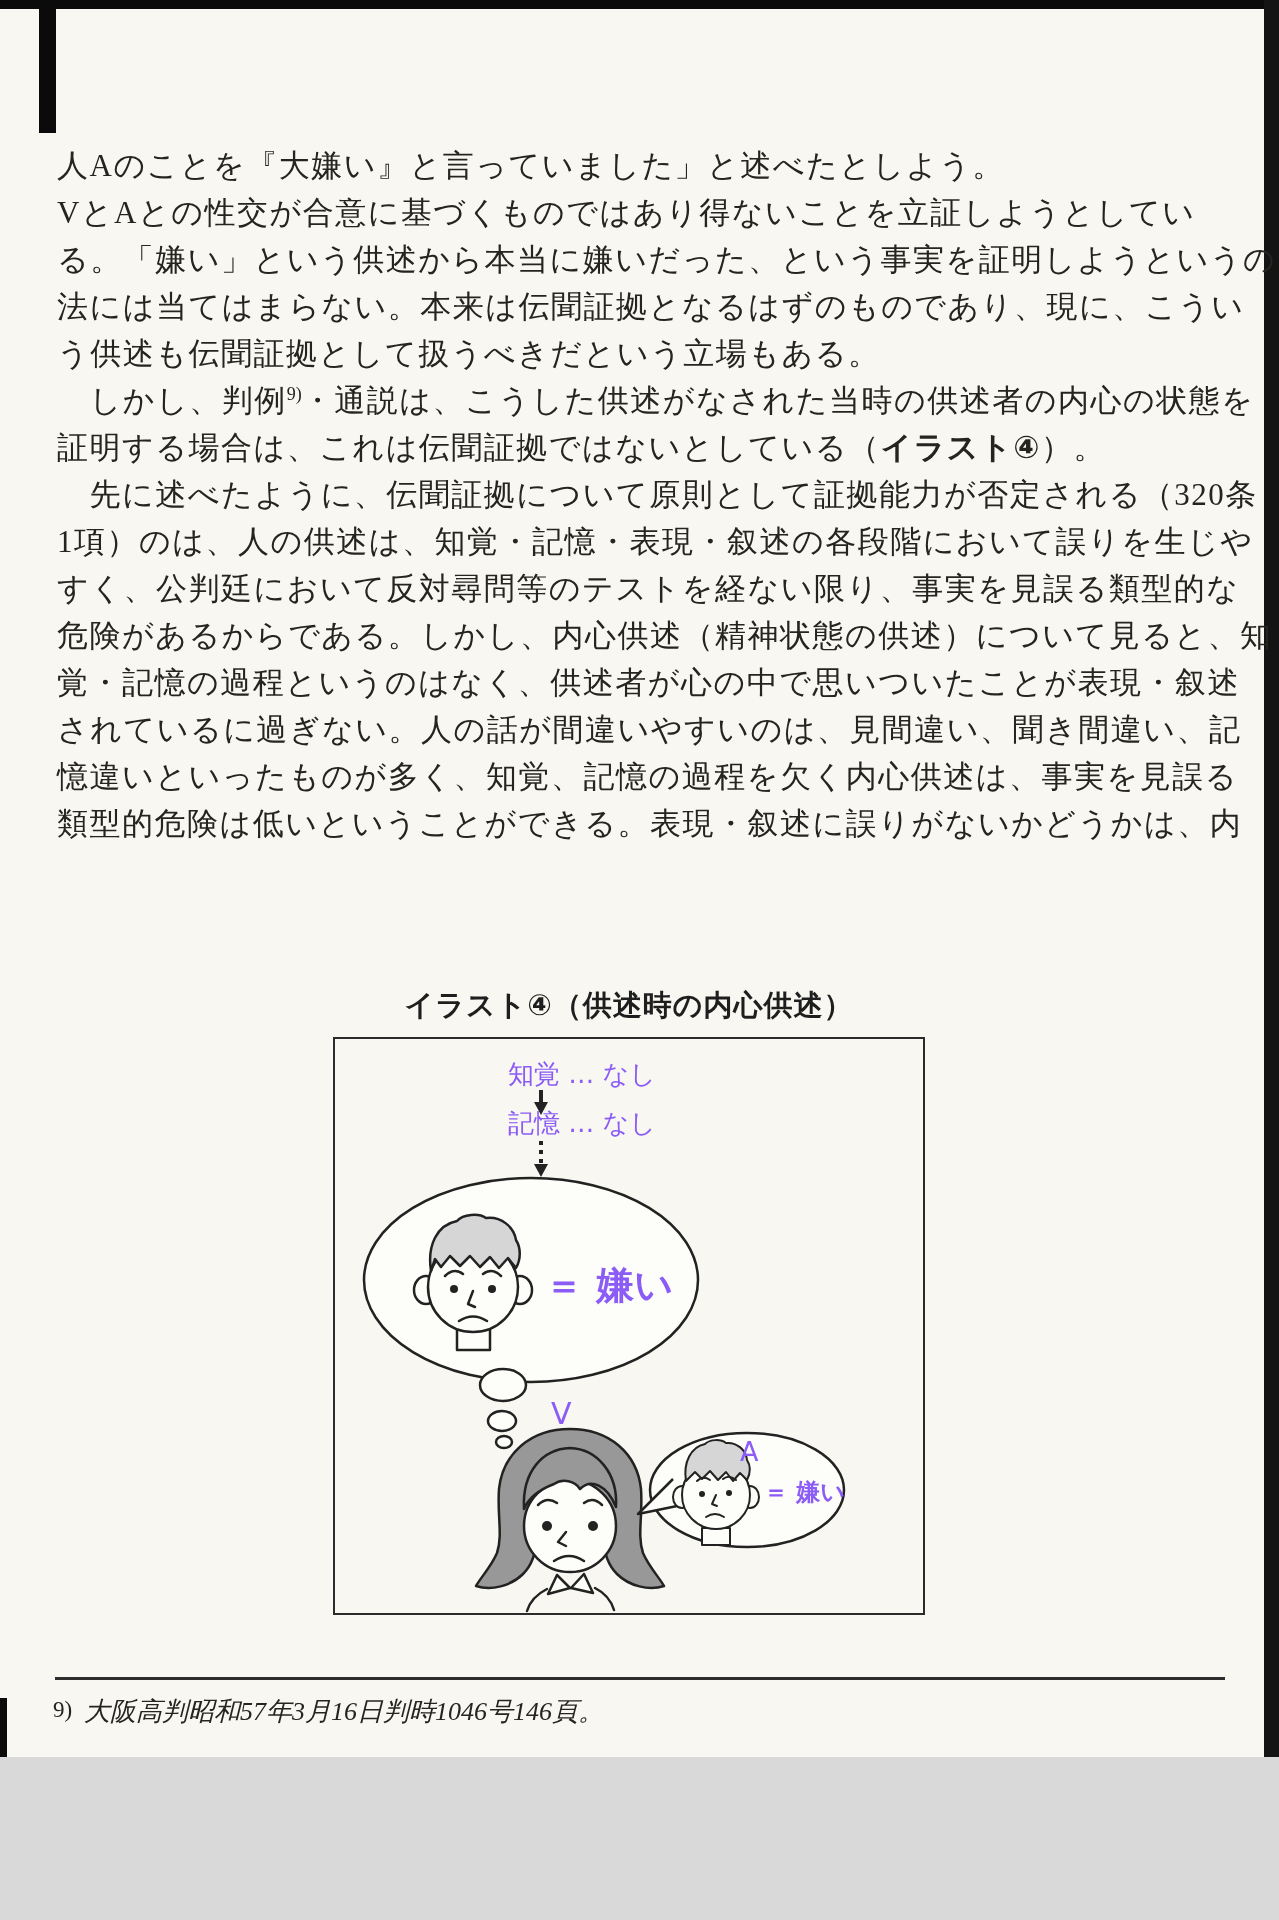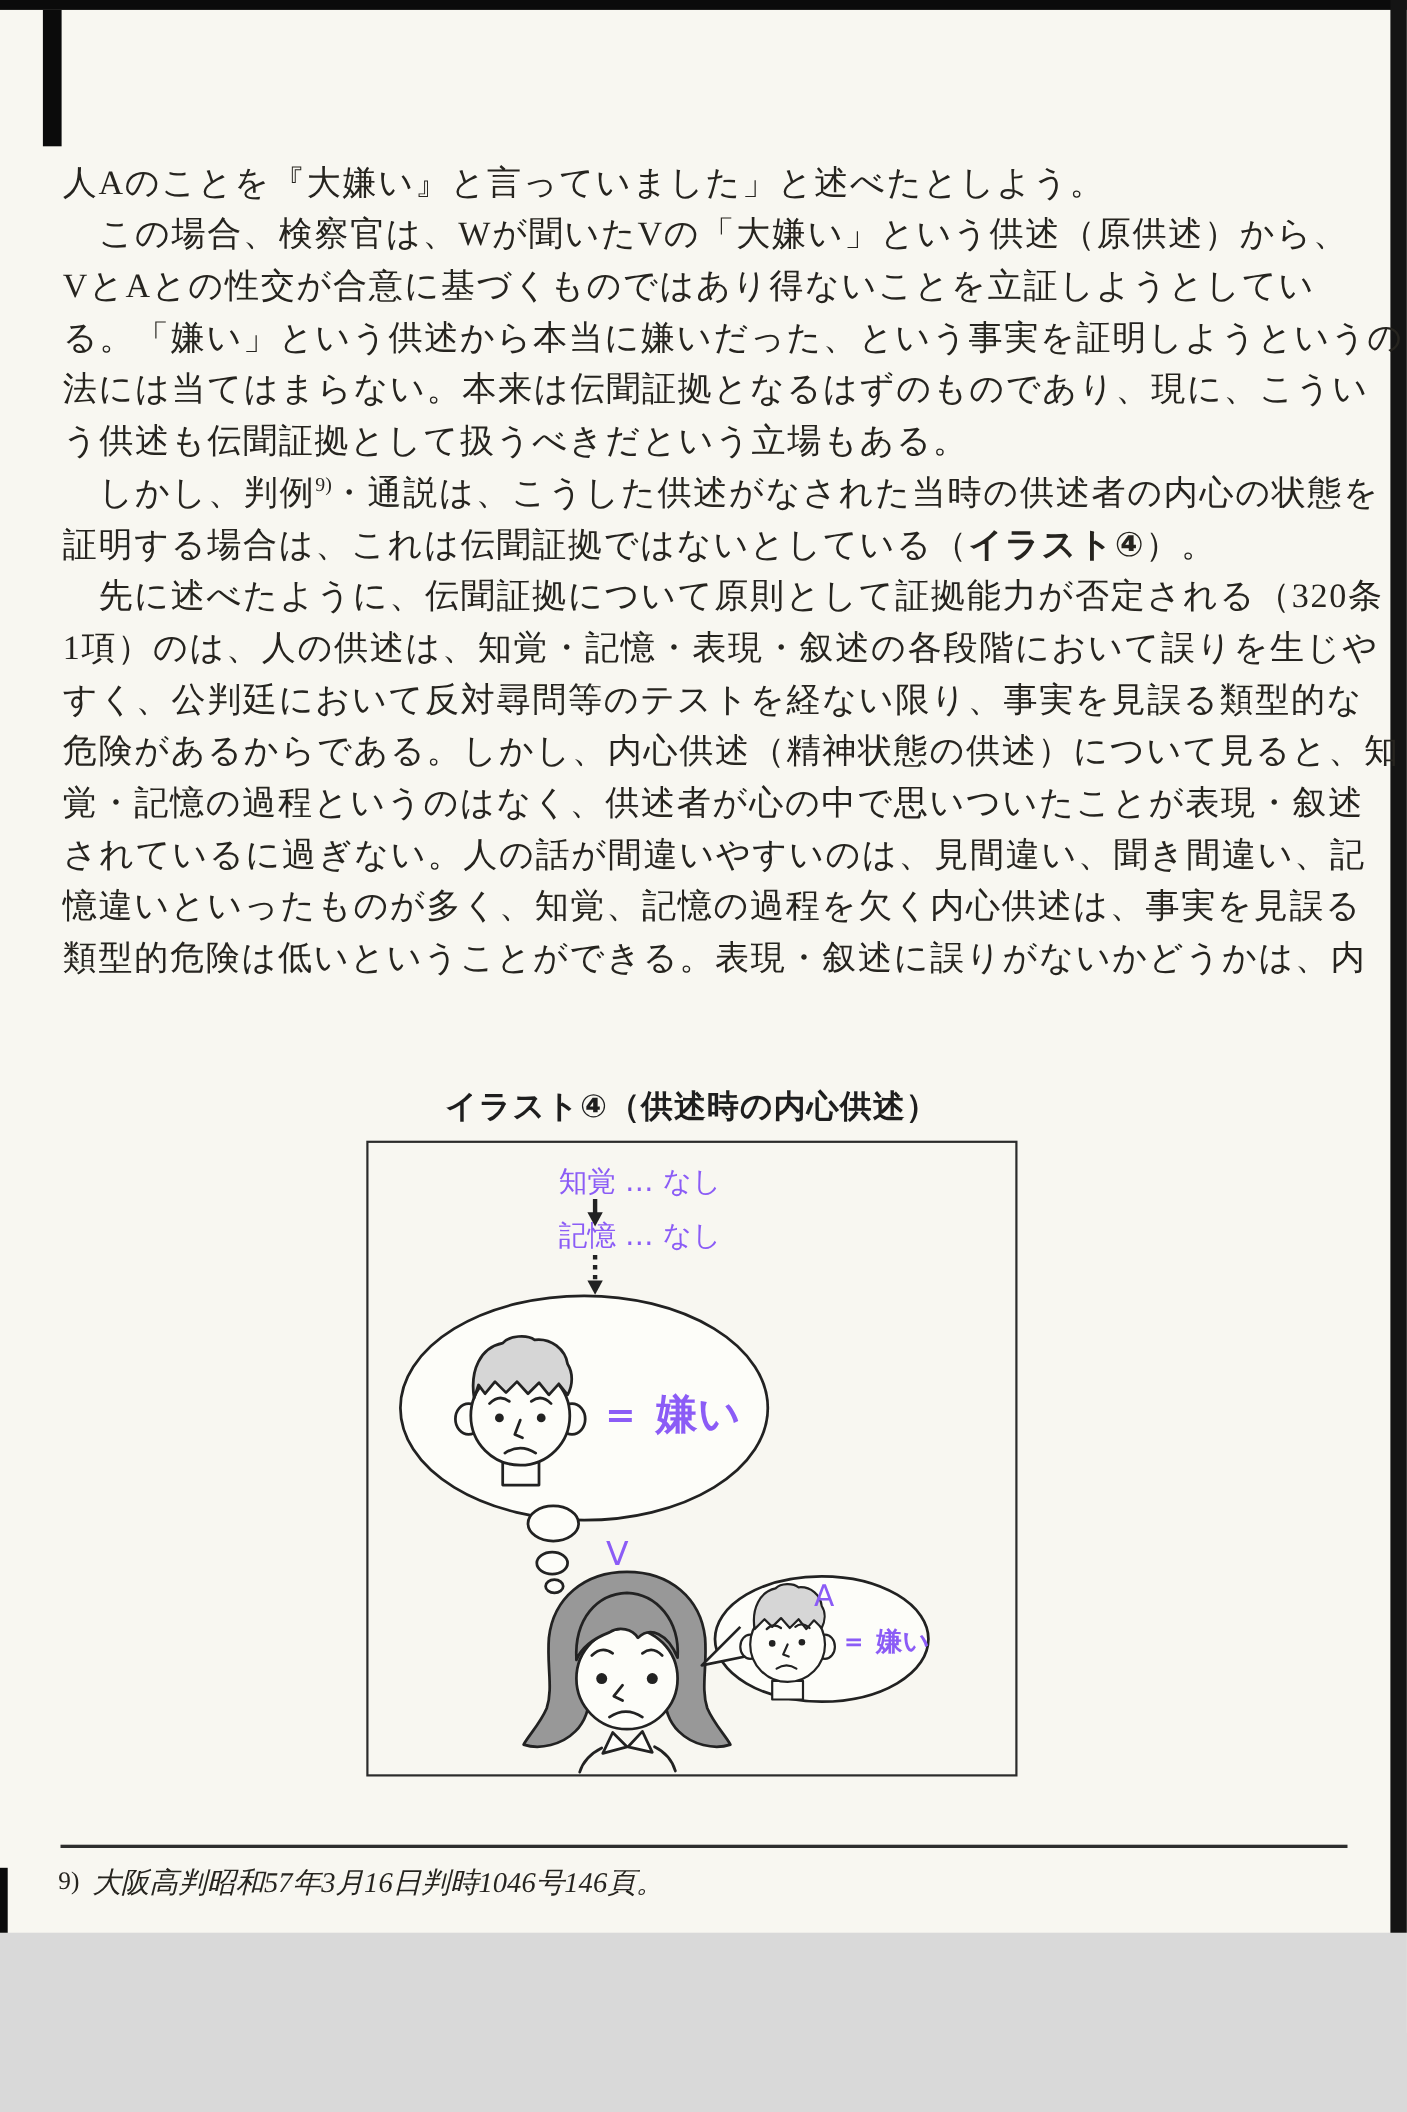--- a/index.html
+++ b/index.html
@@ -53,21 +53,20 @@
   <div class="scan-edge" style="left:39px;top:9px;width:17px;height:124px;"></div>
   <div class="scan-edge" style="left:1264px;top:0;width:15px;height:1920px;background:#141414;"></div>
   <div class="scan-edge" style="left:0;top:1909px;width:1279px;height:11px;"></div>
   <div class="scan-edge" style="left:0;top:1698px;width:7px;height:222px;"></div>
 
   <div class="body-text">
     <div class="para">
       <div class="line">人Aのことを『大嫌い』と言っていました」と述べたとしよう。</div>
     </div>
     <div class="para">
-      <div class="line">　この場合、検察官は、Wが聞いたVの「大嫌い」という供述（原供述）から、</div>
       <div class="line">VとAとの性交が合意に基づくものではあり得ないことを立証しようとしてい</div>
       <div class="line">る。「嫌い」という供述から本当に嫌いだった、という事実を証明しようというの</div>
       <div class="line">法には当てはまらない。本来は伝聞証拠となるはずのものであり、現に、こうい</div>
       <div class="line">う供述も伝聞証拠として扱うべきだという立場もある。</div>
     </div>
     <div class="para">
       <div class="line"><span>　しかし、判例</span><sup class="fn-ref">9)</sup><span>・通説は、こうした供述がなされた当時の供述者の内心の状態を</span></div>
       <div class="line"><span>証明する場合は、これは伝聞証拠ではないとしている（</span><span class="gothic bold">イラスト④</span><span>）。</span></div>
     </div>
     <div class="para">

